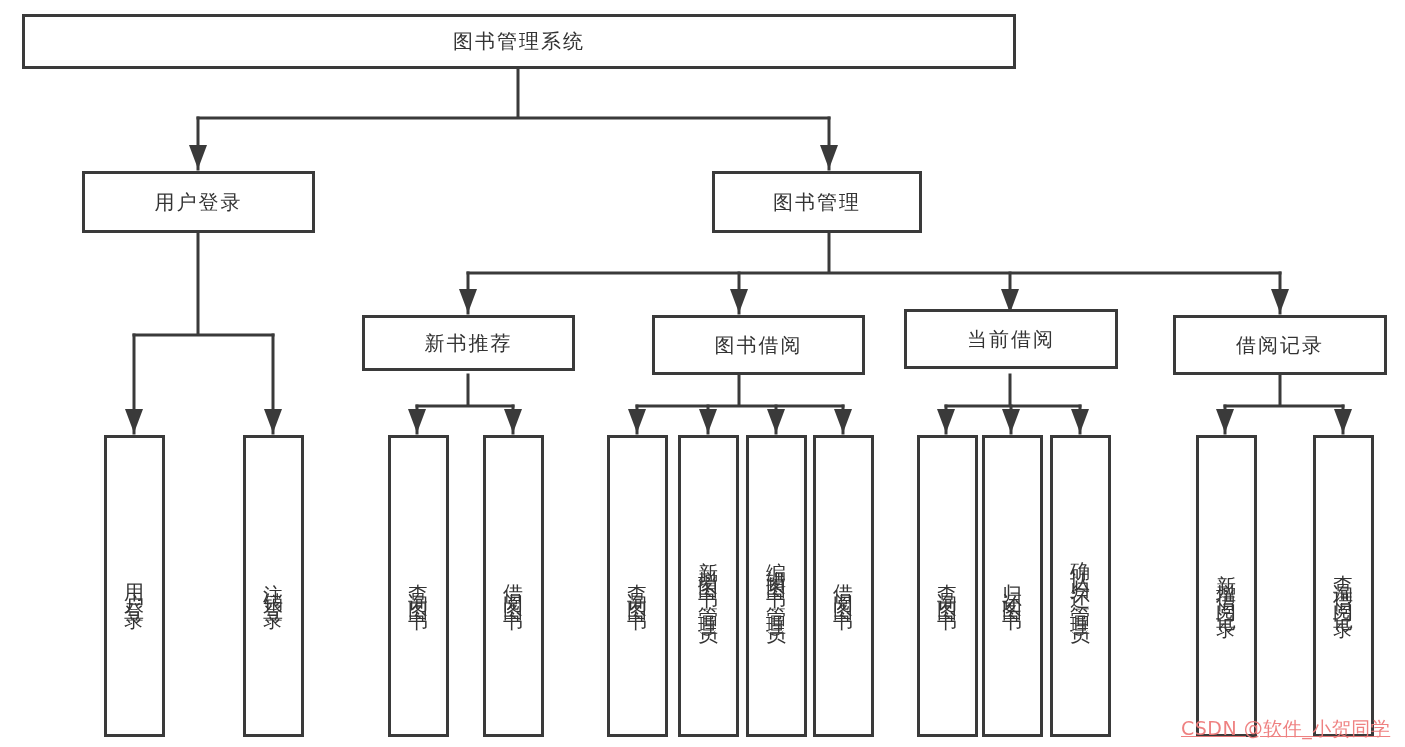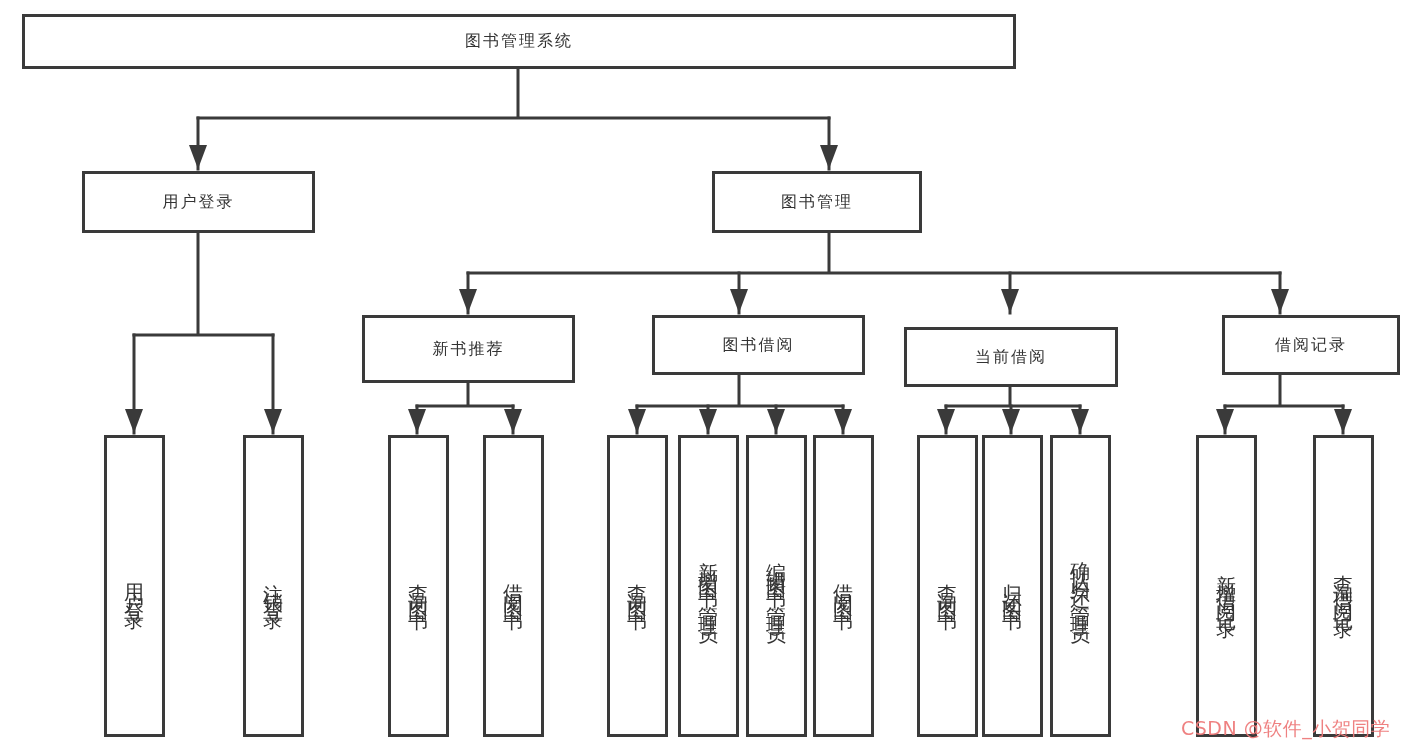--- a/index.html
+++ b/index.html
@@ -13,31 +13,31 @@
     font-family:"DejaVu Sans","Liberation Sans",sans-serif;
     color:var(--text);
   }
   .connectors{position:absolute;left:0;top:0;pointer-events:none;}
   .connectors path{stroke:var(--line);stroke-width:3;fill:none;stroke-linecap:square;}
   .connectors .arw-head{fill:var(--line);stroke:none;}
   .node{
     position:absolute; box-sizing:border-box;
     border:3px solid var(--border); background:var(--background);
     display:flex; align-items:center; justify-content:center;
-    font-size:16px; letter-spacing:2px; text-align:center; z-index:2;
+    font-size:20px; letter-spacing:2px; text-align:center; z-index:2;
   }
   .v-node{
     top:435px; height:302px; width:61px;
     writing-mode:vertical-rl; text-orientation:mixed;
     letter-spacing:9px; line-height:1; font-size:20px;
   }
   .watermark{
     position:absolute; left:1181px; top:716px; z-index:5;
     font-size:19px; letter-spacing:0.5px; white-space:nowrap;
-    color:var(--watermark); opacity:0.95;
+    color:var(--watermark); opacity:0.95;text-decoration:underline;
   }
 </style>
 </head>
 <body>
 
 <div class="canvas">
 
   <svg class="connectors" width="1405" height="747" viewBox="0 0 1405 747" aria-hidden="true">
     <defs>
       <marker id="arw" markerUnits="userSpaceOnUse" markerWidth="26" markerHeight="22" viewBox="0 -11 26 22" refX="24" refY="0" orient="auto">
@@ -77,24 +77,24 @@
     <path d="M1280,375 V406 M1225,406 H1343"></path>
     <path d="M1225,406 V433" marker-end="url(#arw)"></path>
     <path d="M1343,406 V433" marker-end="url(#arw)"></path>
   </svg>
 
   <div class="node" style="left:22px;top:14px;width:994px;height:55px;">图书管理系统</div>
 
   <div class="node" style="left:82px;top:171px;width:233px;height:62px;">用户登录</div>
   <div class="node" style="left:712px;top:171px;width:210px;height:62px;">图书管理</div>
 
-  <div class="node" style="left:362px;top:315px;width:213px;height:68px;">新书推荐</div>
+  <div class="node" style="left:362px;top:315px;width:213px;height:56px;">新书推荐</div>
   <div class="node" style="left:632px;top:315px;width:213px;height:60px;margin-left:20px;">图书借阅</div>
-  <div class="node" style="left:904px;top:327px;width:214px;height:60px;">当前借阅</div>
-  <div class="node" style="left:1222px;top:315px;width:178px;height:60px;">借阅记录</div>
+  <div class="node" style="left:904px;top:309px;width:214px;height:60px;">当前借阅</div>
+  <div class="node" style="left:1173px;top:315px;width:214px;height:60px;">借阅记录</div>
 
   <div class="node v-node" style="left:104px;">用户登录</div>
   <div class="node v-node" style="left:243px;">注销登录</div>
 
   <div class="node v-node" style="left:388px;">查询图书</div>
   <div class="node v-node" style="left:483px;">借阅图书</div>
 
   <div class="node v-node" style="left:607px;">查询图书</div>
   <div class="node v-node" style="left:678px;">新增图书（管理员）</div>
   <div class="node v-node" style="left:746px;">编辑图书（管理员）</div>

